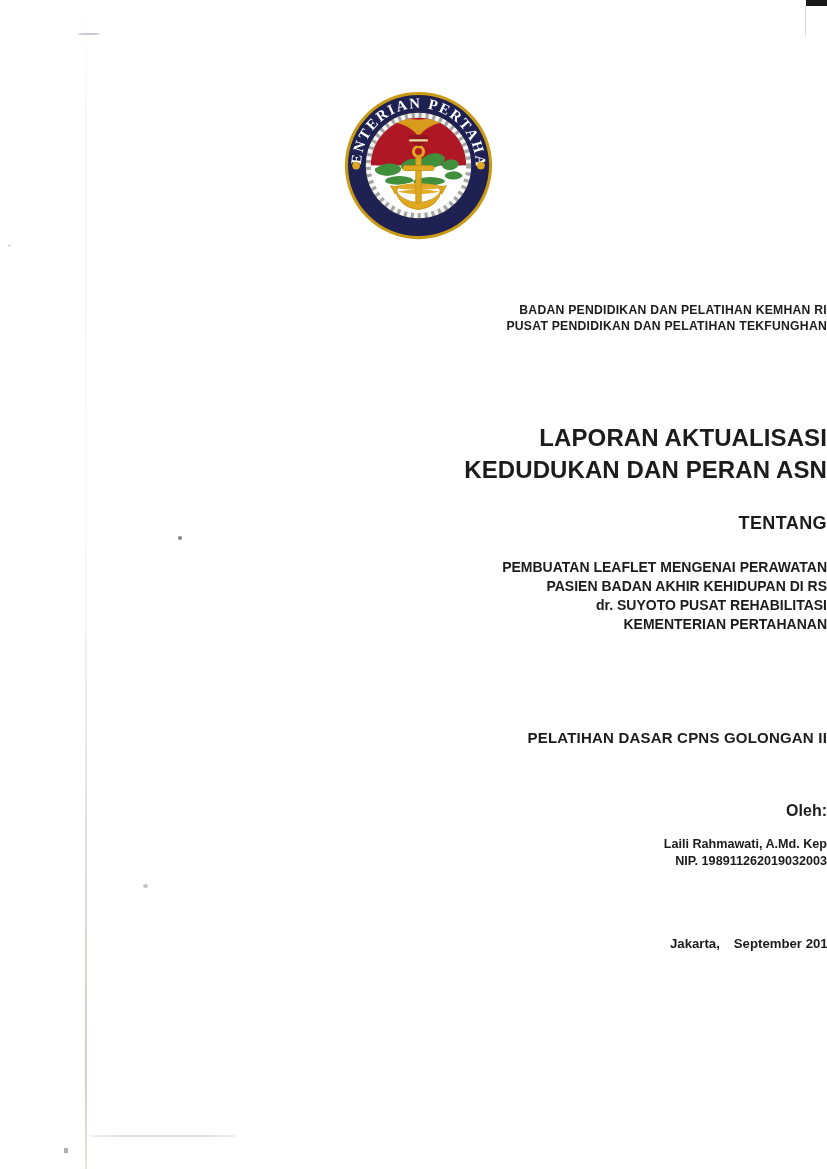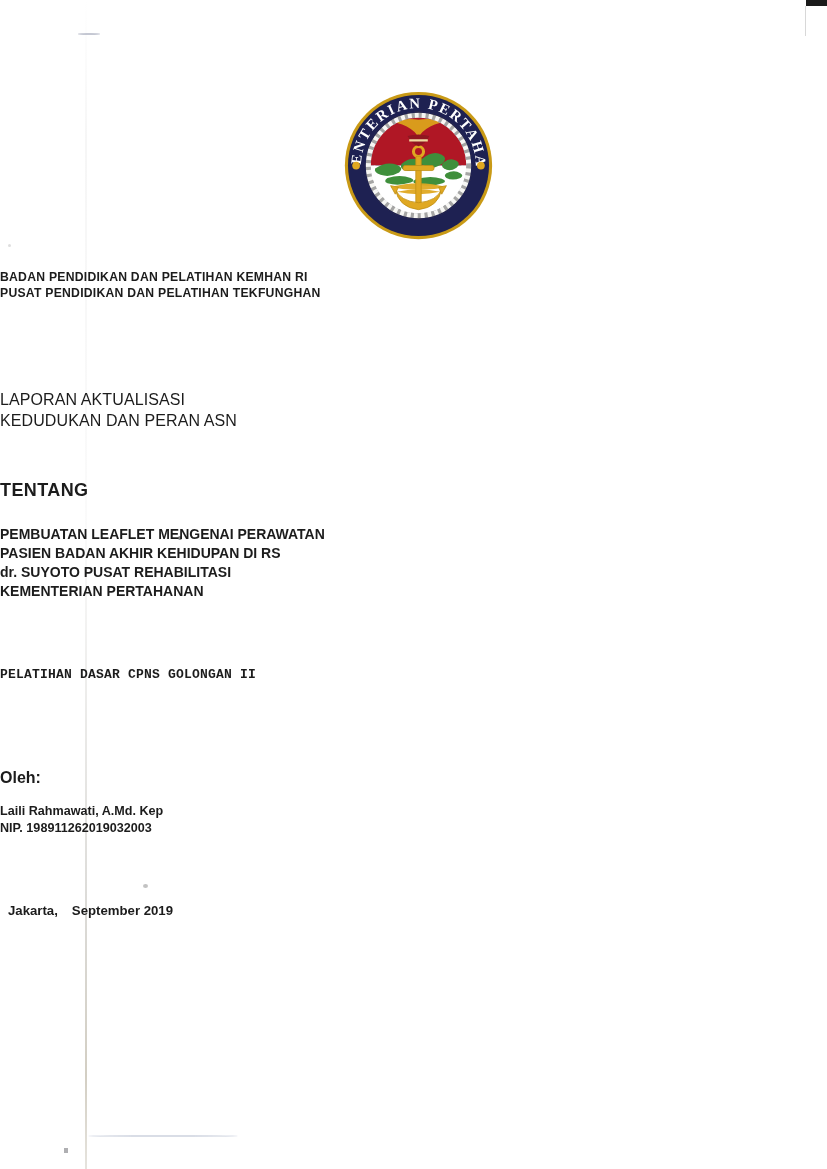--- a/index.html
+++ b/index.html
@@ -74,34 +74,34 @@
   #emblem-wrap {
     position: absolute;
     left: 337px;
     top: 88px;
     width: 163px;
     height: 155px;
   }
   #emblem-wrap svg { display: block; width: 100%; height: 100%; }
 
   
-  .tx { position: absolute; width: 100%; left: 0; text-align: left; color: #1c1c1c; }
+  .tx { position: absolute; width: 100%; left: 0; text-align: right; color: #1c1c1c; margin-top: 33px; }
   .tx div { line-height: 1.30; }
 
   #institution-header { top: 270px; font-size: 12.2px; font-weight: bold; letter-spacing: 0.25px; }
 
-  #report-title { top: 389px; font-size: 16px; font-weight: normal; letter-spacing: 0.1px; }
+  #report-title { top: 389px; font-size: 24px; font-weight: bold; letter-spacing: 0.1px; }
   #report-title div { line-height: 1.32; }
 
   #about-label { top: 480px; font-size: 18px; font-weight: bold; letter-spacing: 0.4px; }
 
   #subject-title { top: 525px; font-size: 14px; font-weight: bold; }
   #subject-title div { line-height: 1.36; }
 
-  #program-line { top: 667px; font-size: 13px; font-weight: bold; letter-spacing: 0.2px; font-family: Liberation Mono, monospace; }
+  #program-line { top: 696px; font-size: 15px; font-weight: bold; letter-spacing: 0.2px; }
 
   #by-label { top: 769px; font-size: 16px; font-weight: bold; }
 
   #author-block { top: 803px; font-size: 12.6px; font-weight: bold; }
   #author-block div { line-height: 1.34; }
 
   #place-date { top: 903px; font-size: 13.2px; font-weight: bold; padding-left: 8px; }
   #place-date .gap { display: inline-block; width: 14px; }
 </style>
 </head>

